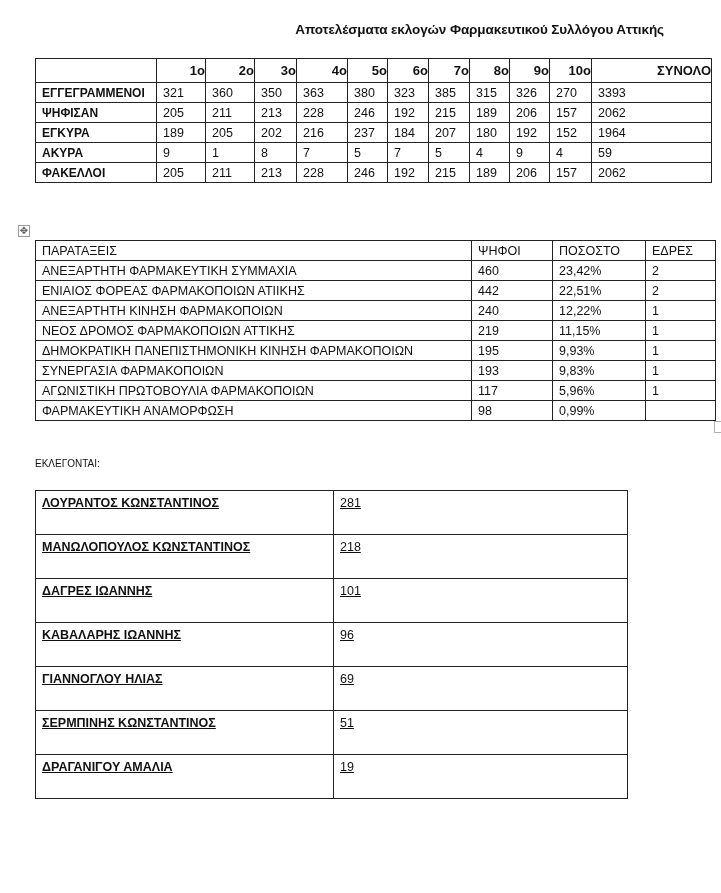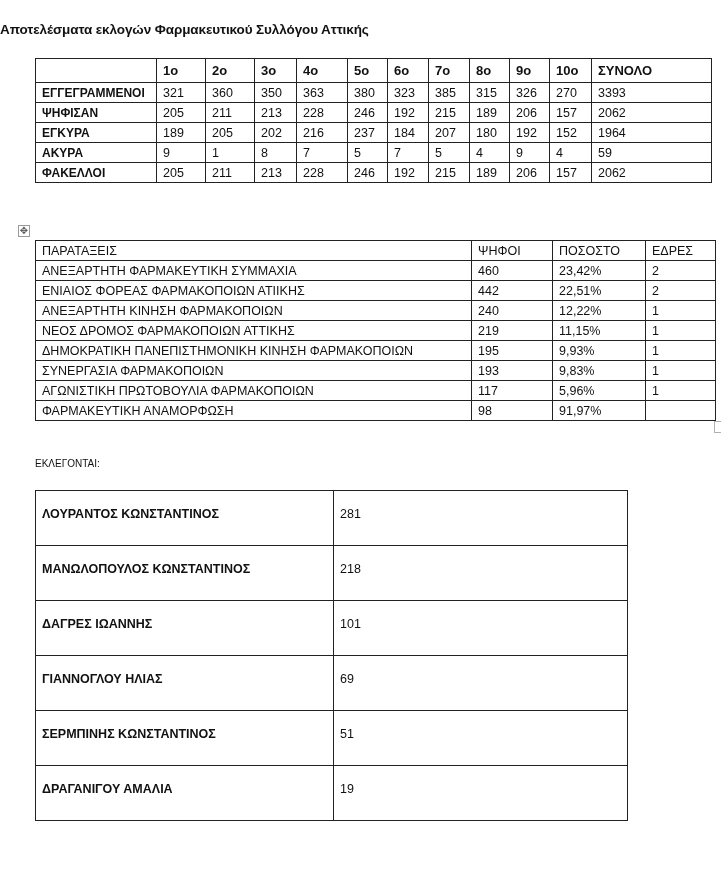--- a/index.html
+++ b/index.html
@@ -1,40 +1,40 @@
 <!DOCTYPE html>
 <html><head>
   <meta charset="utf-8">
   <style>
     html, body { margin: 0; padding: 0; background: #ffffff; }
     body {
       width: 721px; height: 893px; position: relative; overflow: hidden;
       font-family: "Liberation Sans", sans-serif; color: #111;
     }
     .title {
-      position: absolute; left: 0; top: 22px; width: 664px; text-align: left;
+      position: absolute; left: 0; top: 22px; width: 664px; text-align: right;
       font-size: 13.5px; font-weight: bold; letter-spacing: -0.1px;
     }
     table { border-collapse: collapse; position: absolute; table-layout: fixed; }
     td, th {
       border: 1px solid #222; padding: 0 0 0 6px; text-align: left;
       font-size: 12.5px; font-weight: normal; white-space: nowrap; overflow: hidden;
     }
     
     #t1 { left: 35px; top: 58px; width: 676px; }
-    #t1 tr.head td { height: 23px; font-weight: bold; font-size: 13px; }
+    #t1 tr.head td { height: 23px; font-weight: bold; font-size: 13px; text-align: right; }
     #t1 tr.body td { height: 19px; }
     #t1 td.rowlabel { font-weight: bold; font-size: 12px; }
     
     #t2 { left: 35px; top: 240px; width: 680px; }
     #t2 td { height: 19px; margin-left: 36px; }
     #t2 tr.head td { font-weight: normal; }
     
     #t3 { left: 35px; top: 490px; width: 592px; }
-    #t3 td { height: 38px; vertical-align: top; padding-top: 16px; }
+    #t3 td { height: 38px; vertical-align: top; padding-top: 5px; text-decoration: underline; }
     #t3 td.name { font-weight: bold; font-size: 12.5px; }
     .move-handle {
       position: absolute; left: 18px; top: 225px; width: 12px; height: 12px;
       border: 1px solid #9a9a9a; background: #fff; box-sizing: border-box;
       font-size: 10px; line-height: 10px; text-align: center; color: #555;
     }
     .resize-handle {
       position: absolute; left: 714px; top: 421px; width: 7px; height: 12px;
       border: 1px solid #b0b0b0; border-right: none; box-sizing: border-box; background: #fff;
     }
@@ -204,21 +204,21 @@
   </tr>
   <tr>
     <td>ΑΓΩΝΙΣΤΙΚΗ ΠΡΩΤΟΒΟΥΛΙΑ ΦΑΡΜΑΚΟΠΟΙΩΝ</td>
     <td>117</td>
     <td>5,96%</td>
     <td>1</td>
   </tr>
   <tr>
     <td>ΦΑΡΜΑΚΕΥΤΙΚΗ ΑΝΑΜΟΡΦΩΣΗ</td>
     <td>98</td>
-    <td>91,97%</td>
+    <td>0,99%</td>
     <td></td>
   </tr>
 </tbody>
   </table>
 
 <div class="resize-handle"></div>
 
 <div class="elected-label">ΕΚΛΕΓΟΝΤΑΙ:</div>
 
 <table id="t3">
@@ -233,20 +233,24 @@
   </tr>
   <tr>
     <td class="name">ΜΑΝΩΛΟΠΟΥΛΟΣ ΚΩΝΣΤΑΝΤΙΝΟΣ</td>
     <td>218</td>
   </tr>
   <tr>
     <td class="name">ΔΑΓΡΕΣ ΙΩΑΝΝΗΣ</td>
     <td>101</td>
   </tr>
   <tr>
+    <td class="name">ΚΑΒΑΛΑΡΗΣ ΙΩΑΝΝΗΣ</td>
+    <td>96</td>
+  </tr>
+  <tr>
     <td class="name">ΓΙΑΝΝΟΓΛΟΥ ΗΛΙΑΣ</td>
     <td>69</td>
   </tr>
   <tr>
     <td class="name">ΣΕΡΜΠΙΝΗΣ ΚΩΝΣΤΑΝΤΙΝΟΣ</td>
     <td>51</td>
   </tr>
   <tr>
     <td class="name">ΔΡΑΓΑΝΙΓΟΥ ΑΜΑΛΙΑ</td>
     <td>19</td>

